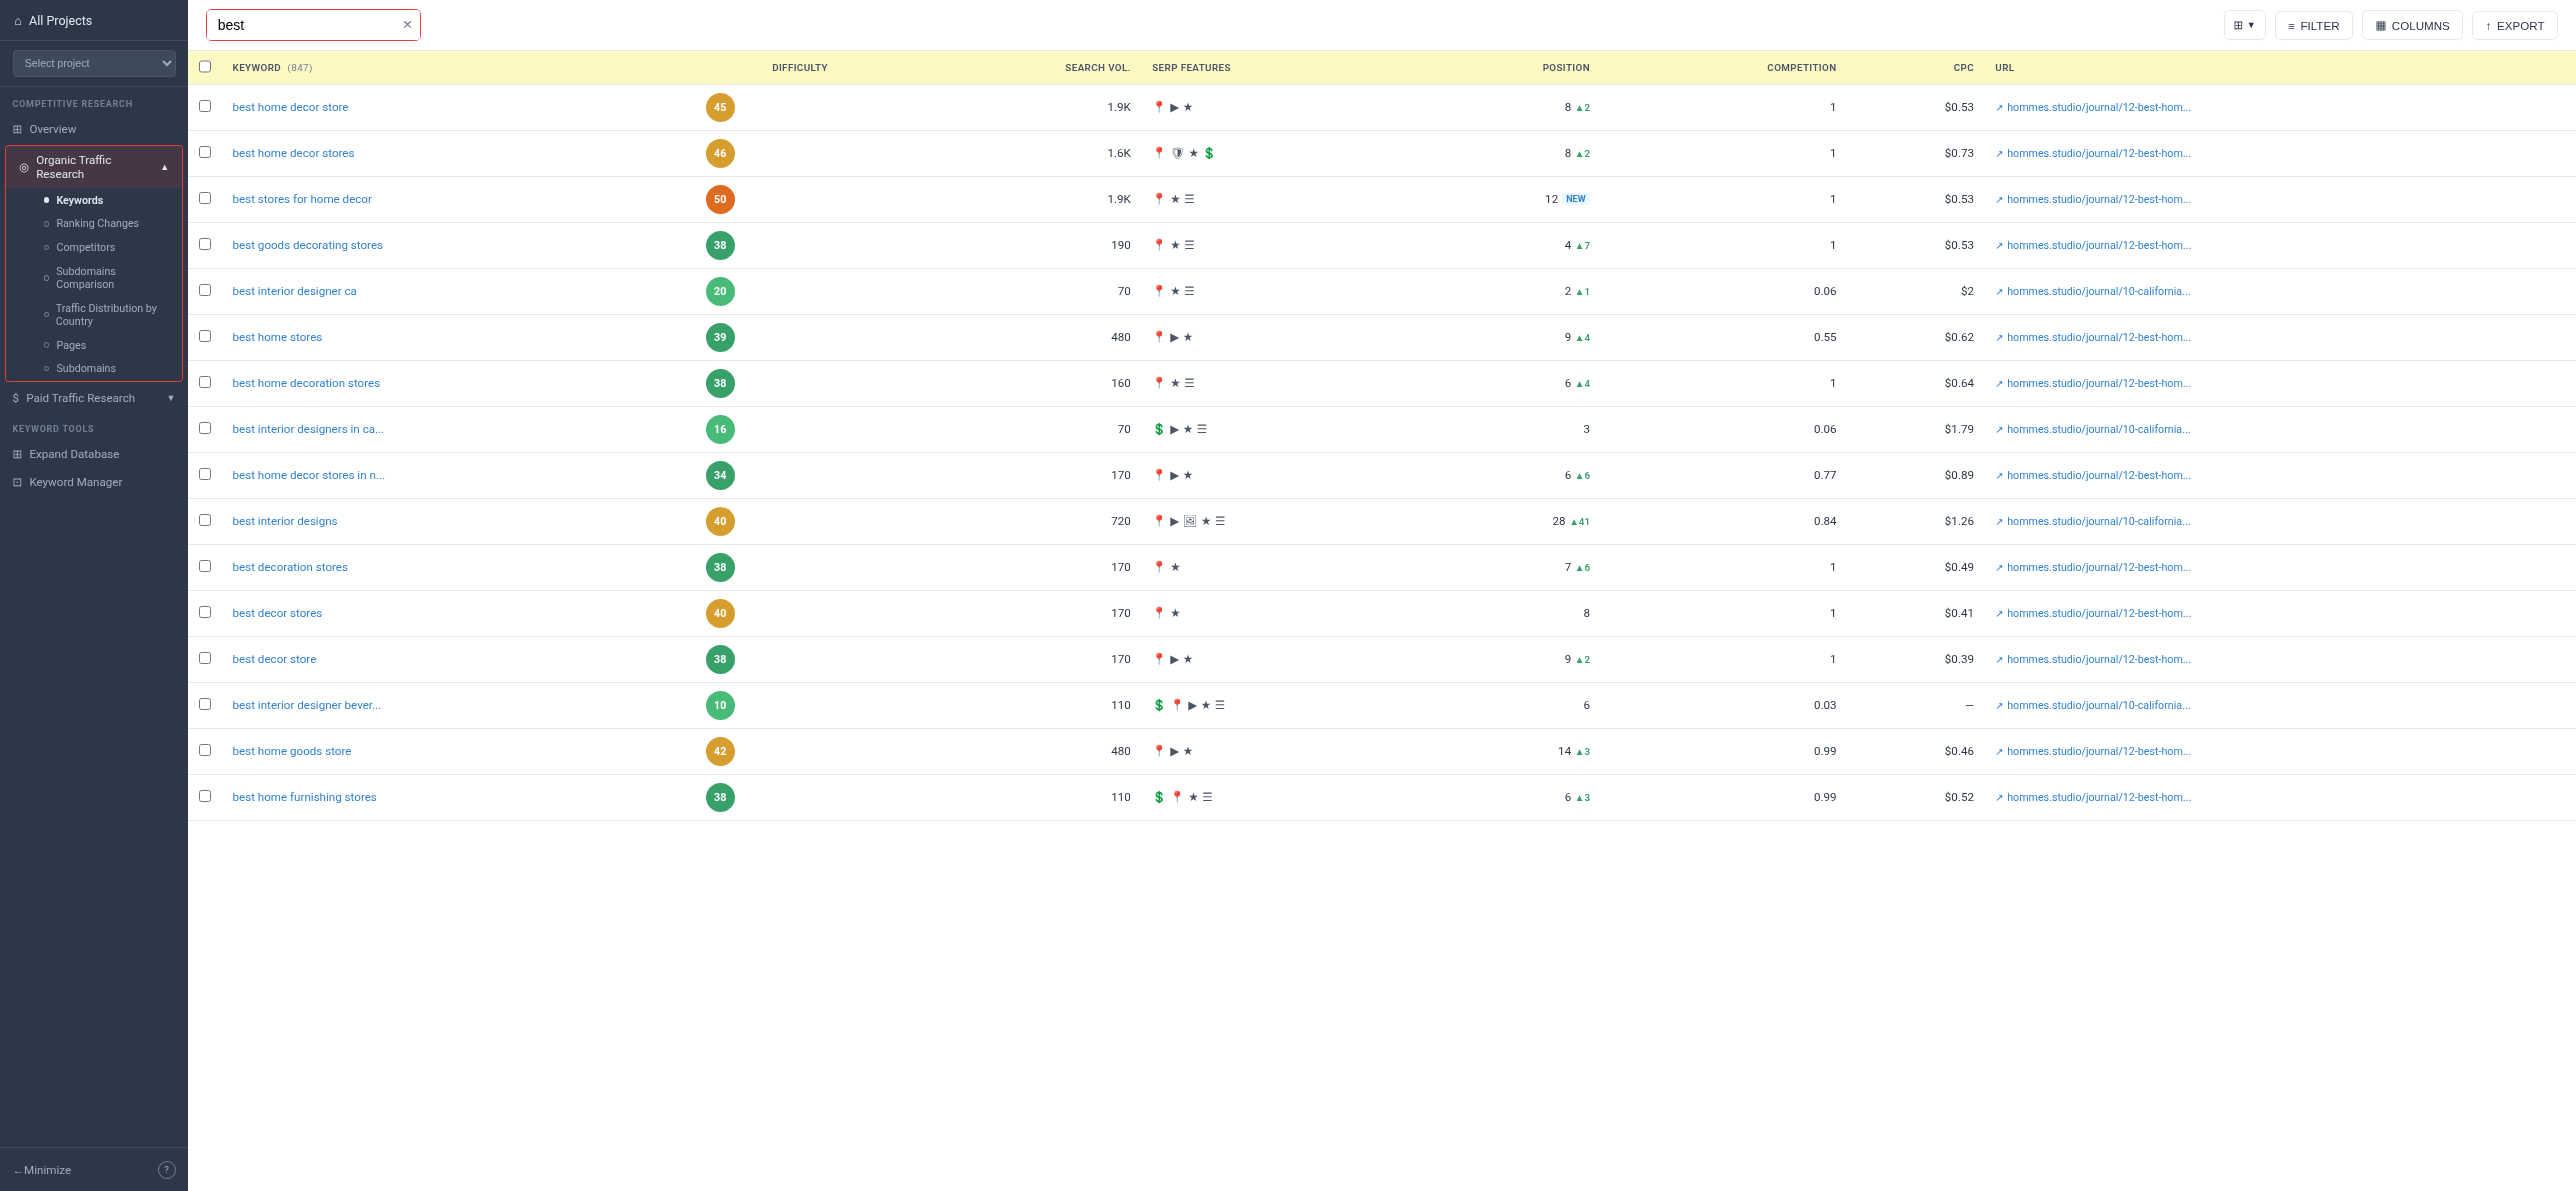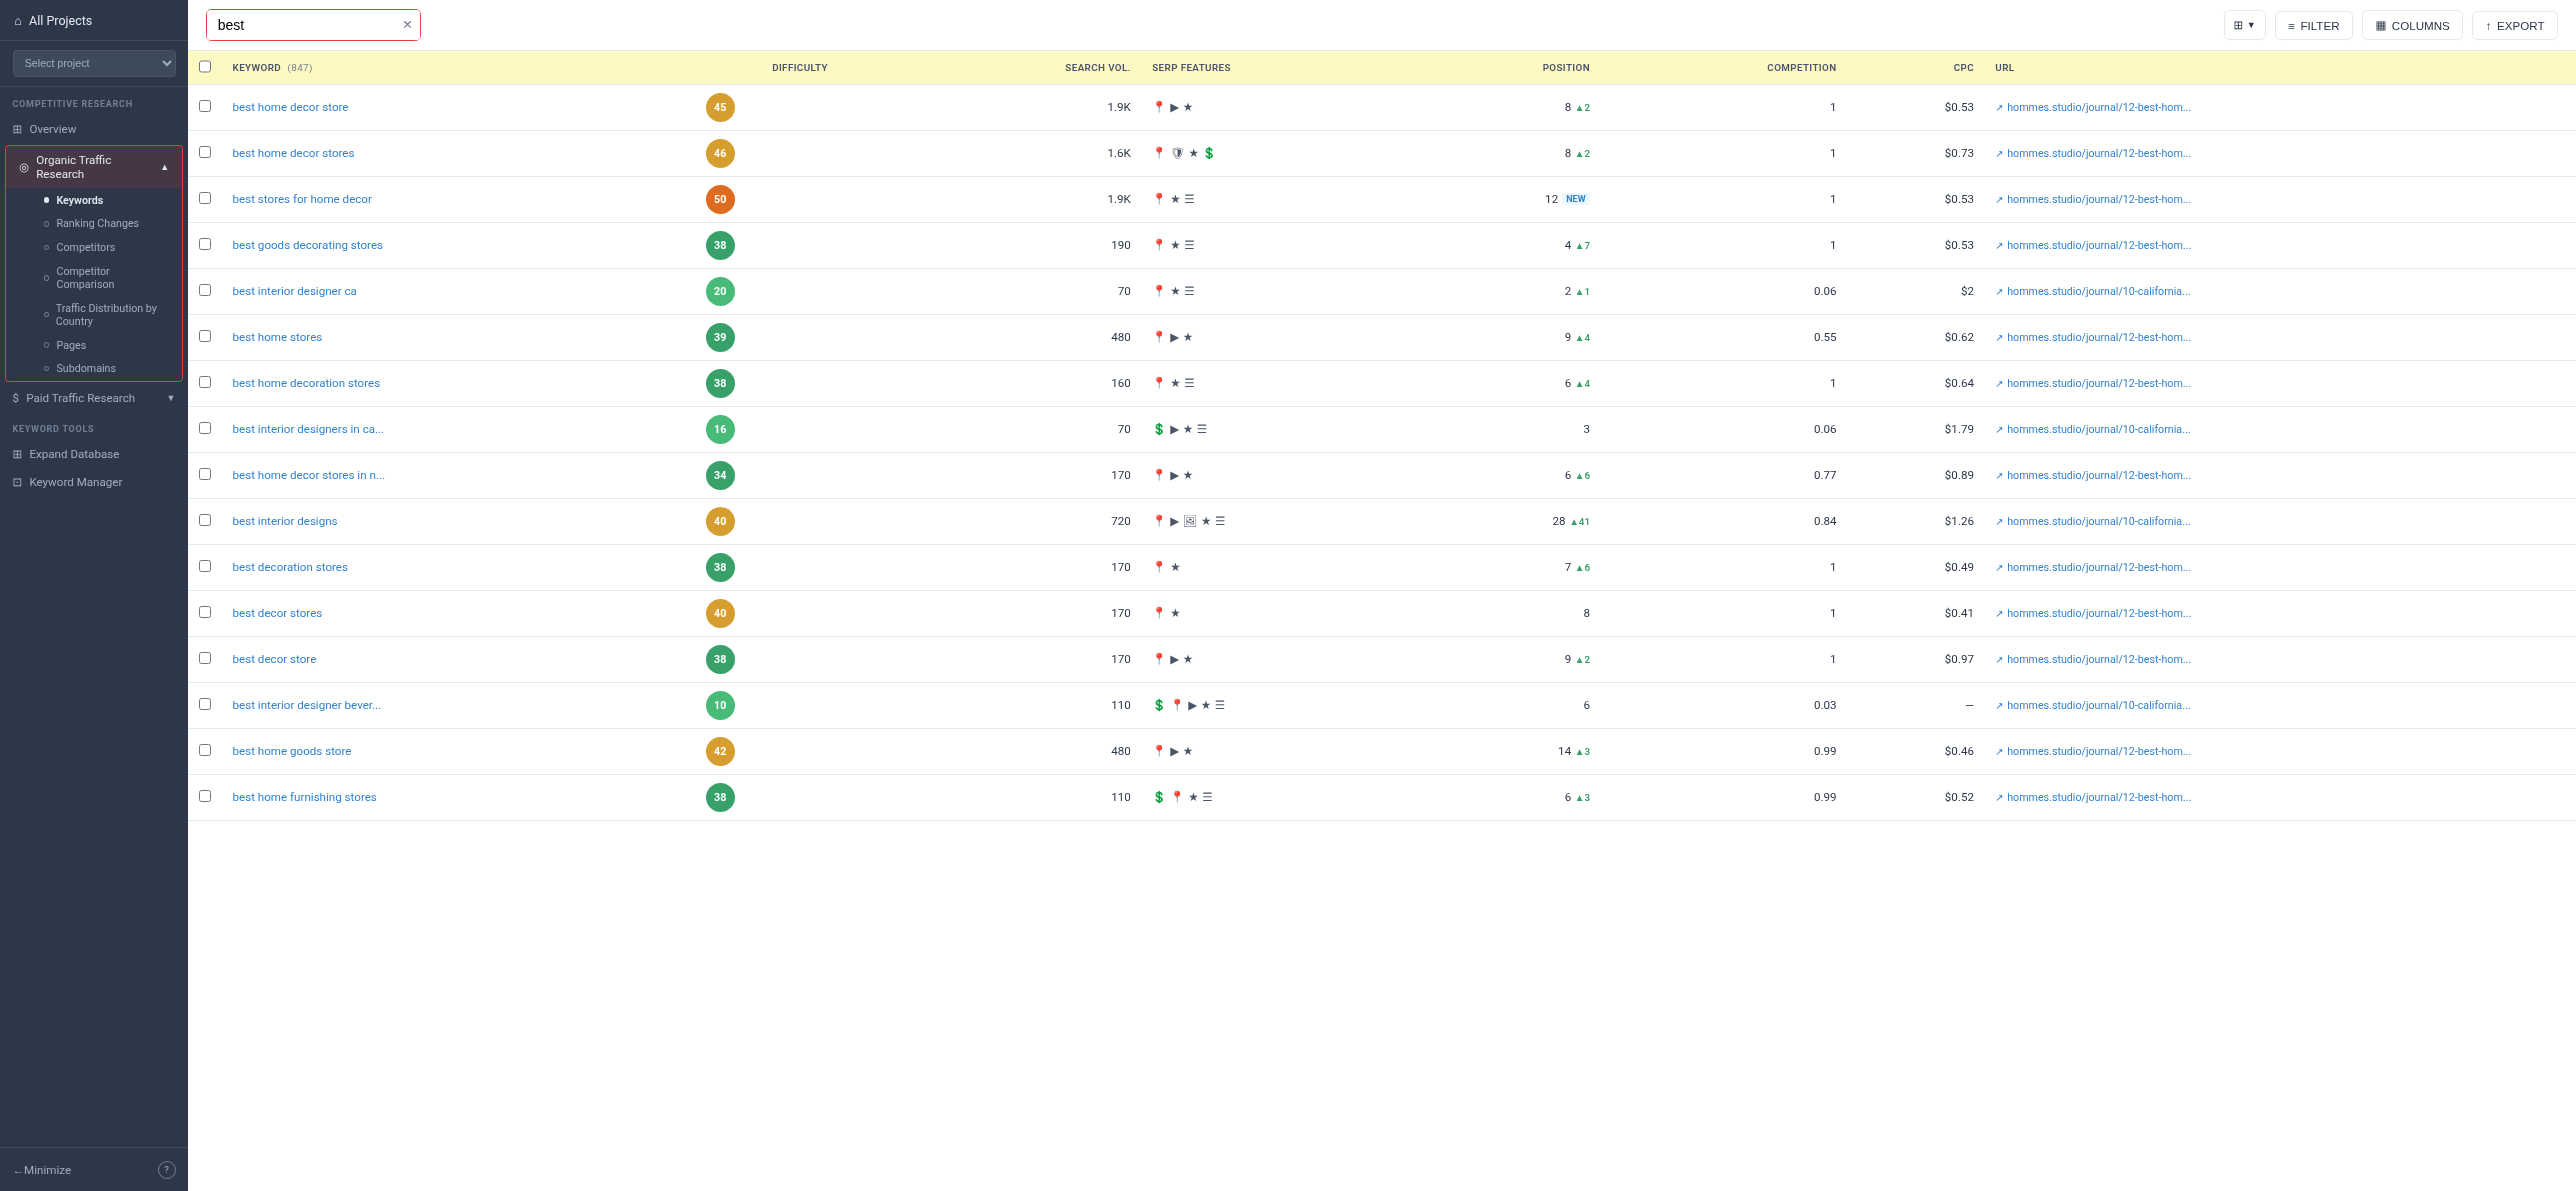--- a/index.html
+++ b/index.html
@@ -269,21 +269,21 @@
       <div class="sidebar-item">
         <span class="dot-empty"></span>
         <span>Ranking Changes</span>
       </div>
       <div class="sidebar-item">
         <span class="dot-empty"></span>
         <span>Competitors</span>
       </div>
       <div class="sidebar-item">
         <span class="dot-empty"></span>
-        <span>Competitor Comparison</span>
+        <span>Subdomains Comparison</span>
       </div>
       <div class="sidebar-item">
         <span class="dot-empty"></span>
         <span>Traffic Distribution by Country</span>
       </div>
       <div class="sidebar-item">
         <span class="dot-empty"></span>
         <span>Pages</span>
       </div>
       <div class="sidebar-item">
@@ -715,21 +715,21 @@
                 <span class="serp-icon">★</span>
               </div>
             </td>
             <td class="right">
               <div class="position-cell" style="justify-content:flex-end;">
                 <span>9</span> 
                 <span class="pos-up">▲2</span>
               </div>
             </td>
             <td class="right competition-cell"><span>1</span></td>
-            <td class="right cpc-cell"><span>$0.97</span></td>
+            <td class="right cpc-cell"><span>$0.39</span></td>
             <td>
               <div class="url-cell">
                 <span class="url-icon">↗</span>
                 <a href="#" style="color:#3182ce;font-size:10.7px;text-decoration:none;">hommes.studio/journal/12-best-hom...</a>
               </div>
             </td>
           </tr>
           <tr>
             <td><input type="checkbox" class="checkbox" style=""></td>
             <td><a href="#" class="keyword-link">best interior designer bever...</a></td>

